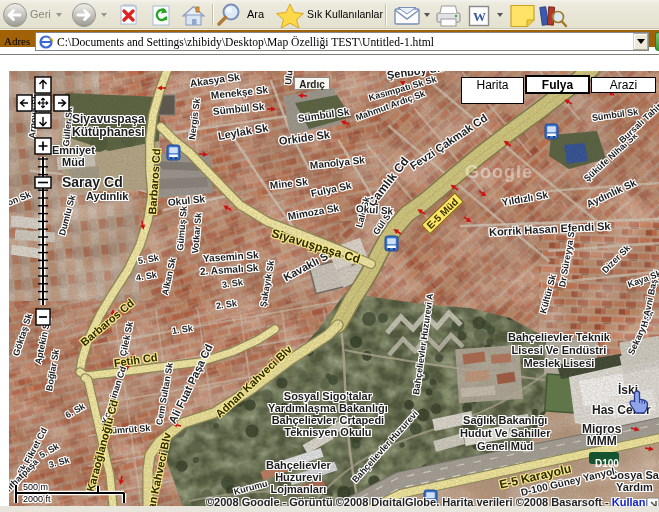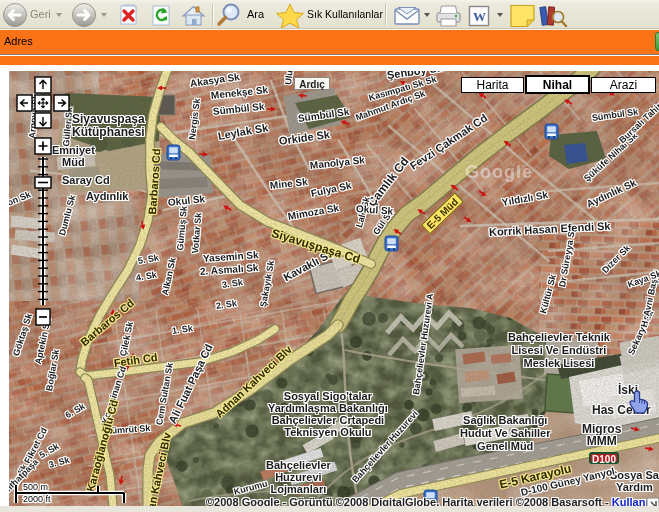--- a/index.html
+++ b/index.html
@@ -1,16 +1,16 @@
 <!DOCTYPE html>
 <html><head><meta charset="utf-8"><style>
 * { margin:0; padding:0; box-sizing:border-box; }
 html,body { width:659px; height:512px; overflow:hidden; background:#fff; font-family:"Liberation Sans",sans-serif; }
 #toolbar { position:absolute; left:0; top:0; width:659px; height:29px;border-radius:7px; }
-#addrbar { position:absolute; left:0; top:29px; width:659px; height:36px; background:#f97316; border-top:1px solid #f6f4ec; }
+#addrbar { position:absolute; left:0; top:29px; width:659px; height:18px; background:#a16207; border-top:1px solid #f6f4ec;font-family:Liberation Serif, serif; }
 #adres { position:absolute; left:4px; top:5px; font-size:11px; color:#000; }
 #afield { position:absolute; left:35px; top:2px; width:614px; height:19px; background:#fff; border:1px solid #848688; }
 #aurl { position:absolute; left:21px; top:3px; font-size:11.6px; color:#000; white-space:nowrap; }
 #adrop { position:absolute; right:0px; top:0px; width:15px; height:17px; background:#ece9d8; border:1px solid #aca899; border-left-color:#d8d4c4; box-shadow:inset 1px 1px 0 #fff; }
 #gitbtn { position:absolute; left:655px; top:2px; width:14px; height:19px; background:linear-gradient(#7ac87a,#3a9a3a); border:1px solid #2a7a2a; border-radius:3px; }
 #etch { position:absolute; left:0; top:54px; width:659px; height:2px; background:#7e7c74; border-bottom:1px solid #fff; }
 #map { position:absolute; left:9px; top:71px; width:650px; height:435px; overflow:hidden; }
 #map svg.base { position:absolute; left:0; top:0; }
 .lb { position:absolute; font-weight:bold; color:#1c1c1c; white-space:nowrap;
   text-shadow:-1px -1px 0 #fff, 1px -1px 0 #fff, -1px 1px 0 #fff, 1px 1px 0 #fff, 0 -1px 0 #fff, 0 1px 0 #fff, -1px 0 0 #fff, 1px 0 0 #fff; }
@@ -93,20 +93,31 @@
   <path d="M534,20 L527,20 L527,26.5" fill="#f0c840" stroke="#c8a420" stroke-width="1"></path>
 
   <rect x="541" y="7" width="6" height="18" fill="#3a5ab0" stroke="#223a7a" stroke-width="0.8" transform="rotate(-8 544 16)"></rect>
   <rect x="548" y="7" width="6" height="18" fill="#b03a2a" stroke="#6a1a12" stroke-width="0.8" transform="rotate(4 551 16)"></rect>
   <circle cx="558" cy="17" r="5.5" fill="#d8e8f8" fill-opacity="0.7" stroke="#a07828" stroke-width="1.6"></circle>
   <path d="M562,21.5 L566,26" stroke="#a07828" stroke-width="2.4" stroke-linecap="round"></path>
  </svg>
 </div>
 <div id="addrbar">
  <span id="adres">Adres</span>
+ <div id="afield">
+  <svg width="14" height="14" style="position:absolute;left:3px;top:2px;">
+   <circle cx="7" cy="7" r="5.5" fill="none" stroke="#3a6ad4" stroke-width="2.2"></circle>
+   <path d="M2,7 L12.5,7" stroke="#3a6ad4" stroke-width="2"></path>
+   <path d="M10,3 Q14.5,4 13.5,7" stroke="#e8b020" stroke-width="1.6" fill="none"></path>
+  </svg>
+  <span id="aurl">C:\Documents and Settings\zhibidy\Desktop\Map Özelliği TEST\Untitled-1.html</span>
+  <div id="adrop">
+        <span style="display:block;margin-top:5px;margin-left:3px;width:0;height:0;border-left:4px solid transparent;border-right:4px solid transparent;border-top:5px solid #000;"></span>
+      </div>
+ </div>
  <div id="gitbtn"></div>
 </div>
 <div id="etch"></div>
 
 <div id="map">
  <svg class="base" width="650" height="435" viewBox="0 0 650 435">
 <defs>
 <pattern id="pA" width="24" height="16" patternUnits="userSpaceOnUse" patternTransform="rotate(-22) scale(1.0)">
  <rect width="24" height="16" fill="#bda791"></rect>
  <rect x="0.5" y="0.8" width="10.5" height="5.4" fill="#a84e32"></rect>
@@ -677,21 +688,21 @@
 <div class="lb" style="left:49px;top:460px;font-size:9px; transform:rotate(-15deg); transform-origin:0 50%;">3. Sk</div>
 <div class="lb" style="left:9px;top:485px;font-size:9px; transform:rotate(-62deg); transform-origin:0 0;">Tevfik Fikret Cd</div>
 <div class="lb" style="left:0px;top:490px;font-size:9px; transform:rotate(-45deg); transform-origin:0 0;">Mithatpaşa</div>
 <div class="lb" style="left:11px;top:354px;font-size:9px; transform:rotate(-72deg); transform-origin:0 0;">Göktaş Sk</div>
 <div class="lb" style="left:33px;top:363px;font-size:9px; transform:rotate(-78deg); transform-origin:0 0;">Aptekin Sk</div>
 <div class="lb" style="left:44px;top:390px;font-size:9px; transform:rotate(-80deg); transform-origin:0 0;">Boğlar Sk</div>
 <div class="lb" style="left:3px;top:200px;font-size:9px; transform:rotate(-22deg); transform-origin:0 50%;">kon Sk</div>
 <div class="lb" style="left:57px;top:234px;font-size:9px; transform:rotate(-75deg); transform-origin:0 0;">Dumlu Sk</div>
 <div class="lb" style="left:27px;top:138px;font-size:9px; transform:rotate(-85deg); transform-origin:0 0;">Arnova Sk</div>
 <div class="lb" style="left:61px;top:146px;font-size:9px; transform:rotate(-85deg); transform-origin:0 0;">Güller Sk</div>
-<div class="lb" style="left:62px;top:174px;font-size:11px;">Saray Cd</div>
+<div class="lb" style="left:62px;top:174px;font-size:14px;">Saray Cd</div>
 <div class="lb" style="left:86px;top:190px;font-size:11px;">Aydınlık</div>
 <div class="lb" style="left:234px;top:487px;font-size:9px; transform:rotate(-15deg); transform-origin:0 50%;">Kurumu</div>
 <div class="lb poi" style="left:72px;top:113px;font-size:12px;line-height:13px;">Siyavuspaşa<br>Kütüphanesi</div>
 <div class="lb poi" style="left:52px;top:144px;font-size:11px;line-height:12px;">Emniyet<br>Müd</div>
 <div class="lb poi" style="left:508px;top:331px;font-size:11px;line-height:13px;">Bahçelievler Teknik<br>Lisesi Ve Endüstri<br>Meslek Lisesi</div>
 <div class="lb poi" style="left:460px;top:402px;font-size:11px;line-height:13px;margin-top:12px;">Sağlık Bakanlığı<br>Hudut Ve Sahiller<br>Genel Müd</div>
 <div class="lb poi" style="left:266px;top:459px;font-size:11px;line-height:12px;">Bahçelievler<br>Huzurevi<br>Lojmanları</div>
 <div class="lb poi" style="left:268px;top:390px;font-size:11px;line-height:12px;">Sosyal Sigo'talar<br>Yardımlaşma Bakanlığı<br>Bahçelievler Crtapedi<br>Teknisyen Okulu</div>
 <div class="lb poi" style="left:618px;top:384px;font-size:12px;line-height:13px;">İski</div>
 <div class="lb poi" style="left:592px;top:404px;font-size:12px;line-height:13px;">Has Celler</div>
@@ -703,21 +714,21 @@
 <div class="yl" style="left:78px;top:339px;font-size:11px;transform:rotate(-40deg);transform-origin:0 0;">Barbaros Cd</div>
 <div class="yl" style="left:274px;top:226px;font-size:12px;transform:rotate(17deg);transform-origin:0 0;">Siyavuşpaşa Cd</div>
 <div class="yl" style="left:113px;top:357px;font-size:11px;transform:rotate(-8deg);transform-origin:0 0;">Fetih Cd</div>
 <div class="yl" style="left:213px;top:411px;font-size:11px;transform:rotate(-43deg);transform-origin:0 0;">Adnan Kahveci Blv</div>
 <div class="yl" style="left:145px;top:508px;font-size:11px;transform:rotate(-78deg);transform-origin:0 0;">an Kahveci Blv</div>
 <div class="yl" style="left:84px;top:490px;font-size:11px;transform:rotate(-75deg);transform-origin:0 0;">Karaoğlanoğlu Cd</div>
 <div class="yl" style="left:498px;top:478px;font-size:12px;transform:rotate(-13deg);transform-origin:0 0;">E-5 Karayolu</div>
 <div class="lb" style="left:521px;top:487px;font-size:10px;transform:rotate(-13deg);transform-origin:0 50%;">D-100 Güney Yanyol</div>
 <div style="position:absolute;left:421px;top:225px;transform:rotate(-44deg);transform-origin:0 0;background:#fce463;border:1.5px solid #6a5a10;color:#3a3000;font:bold 10px 'Liberation Sans',sans-serif;padding:0 3px;white-space:nowrap;">E-5 Müd</div>
 <div style="position:absolute;left:294px;top:77px;width:36px;height:13px;background:#f6f5ef;border:1px solid #8a8880;color:#222;font:bold 10px 'Liberation Sans',sans-serif;text-align:center;line-height:13px;">Ardıç</div>
-<div style="position:absolute;left:589px;top:452px;width:30px;height:12px;background:#b91c1c;border-radius:3px;color:#fff;font:bold 10px 'Liberation Sans',sans-serif;text-align:center;line-height:12px;border:2px solid #14532d;">D100</div>
+<div style="position:absolute;left:589px;top:452px;width:30px;height:12px;background:#b91c1c;border-radius:3px;color:#fff;font:bold 10px 'Liberation Sans',sans-serif;text-align:center;line-height:12px;border:6px solid #14532d;">D100</div>
 <div style="position:absolute;left:465px;top:162px;color:rgba(255,255,255,0.42);font:bold 18px 'Liberation Sans',sans-serif;letter-spacing:1px;">Google</div>
 <div class="cp" style="left:206px;top:496px;">©2008 Google - Görüntü ©2008 DigitalGlobe, Harita verileri ©2008 Basarsoft - <span style="color:#1122cc;text-decoration:underline;">Kullanım <span style="background:#fff;border:1px solid #99a;border-radius:1px;">Şartları</span></span></div>
  </div>
- <div class="mbtn" style="left:452px;top:6px;width:63px;height:16px;line-height:14px;z-index:40;">Harita</div>
- <div class="mbtn" style="left:516px;top:4px;width:65px;height:19px;line-height:17px;font-weight:bold;border-width:2px;z-index:40;">Nihal</div>
+ <div class="mbtn" style="left:452px;top:6px;width:63px;height:27px;line-height:14px;z-index:40;">Harita</div>
+ <div class="mbtn" style="left:516px;top:4px;width:65px;height:19px;line-height:17px;font-weight:bold;border-width:2px;z-index:40;">Fulya</div>
  <div class="mbtn" style="left:582px;top:6px;width:65px;height:16px;line-height:14px;z-index:40;">Arazi</div>
 </div>
 <div style="position:absolute;left:0;top:506px;width:659px;height:6px;background:#e8e5dc;"></div>
 
 </body></html>

